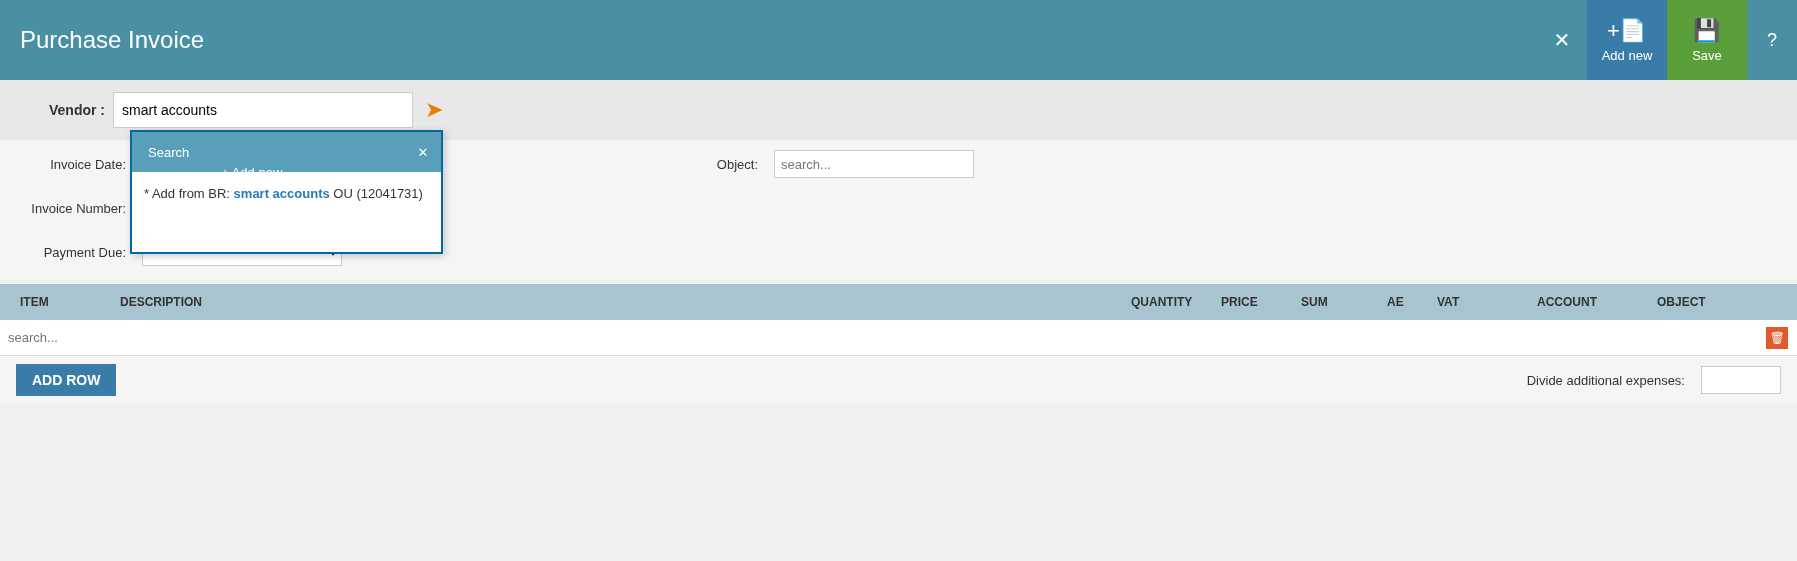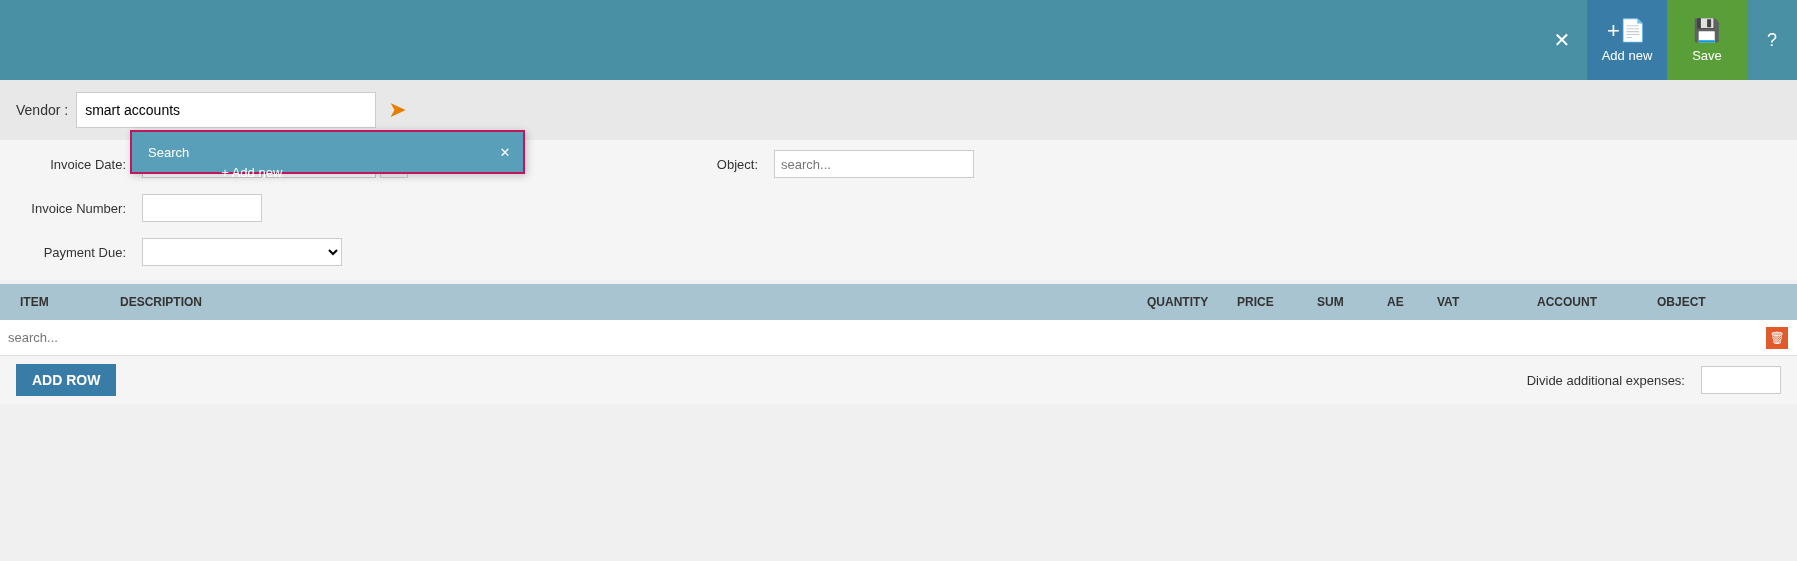--- a/index.html
+++ b/index.html
@@ -74,22 +74,23 @@
       background: #e8e8e8;
       padding: 12px 16px;
       display: flex;
       align-items: center;
       gap: 8px;
       position: relative;
       min-height: 50px;
     }
     .vendor-label {
       font-size: 14px;
-      font-weight: normal;
+      font-weight: bold;
       color: #333;
+      margin-left: 33px;
     }
     .vendor-input {
       width: 300px;
       height: 36px;
       border: 1px solid #ccc;
       padding: 0 8px;
       font-size: 14px;
       background: white;
       outline: none;
     }
@@ -97,23 +98,23 @@
       color: #e67e00;
       font-size: 22px;
       margin-left: 4px;
     }
 
     
     .dropdown-popup {
       position: absolute;
       top: 50px;
       left: 130px;
-      width: 395px;
-      background: white;
-      border: 2px solid #be185d;
+      width: 313px;
+      background: white;
+      border: 2px solid #0369a1;
       z-index: 100;
       box-shadow: 2px 2px 8px rgba(0,0,0,0.2);
     }
     .dropdown-header {
       background: #5a9fba;
       display: flex;
       align-items: center;
       height: 40px;
     }
     .dropdown-tab-search {
@@ -241,21 +242,21 @@
       color: #333;
       padding: 0 20px;
       display: flex;
       align-items: center;
     }
     .th.item { width: 100px; }
     .th.description { flex: 1; }
     .th.quantity { width: 90px; }
     .th.price { width: 80px; }
     .th.sum { width: 70px; }
-    .th.ae { width: 50px; }
+    .th.ae { width: 50px; margin-left: 16px; }
     .th.vat { width: 100px; }
     .th.account { width: 120px; }
     .th.object { width: 120px; }
     .th.actions { width: 40px; }
 
     .table-row-data {
       display: flex;
       height: 36px;
       align-items: center;
       border-bottom: 1px solid #e0e0e0;
@@ -325,20 +326,21 @@
       height: 28px;
       border: 1px solid #ccc;
       background: white;
       outline: none;
     }
   </style>
 </head>
 <body>
 
 <div class="header">
+  <span class="header-title">Purchase Invoice</span>
   <div class="header-actions">
     <button class="close-x">✕</button>
     <button class="header-btn add-new">
       <span class="btn-icon">+📄</span>
       <span>Add new</span>
     </button>
     <button class="header-btn save">
       <span class="btn-icon">💾</span>
       <span>Save</span>
     </button>
@@ -354,20 +356,25 @@
   <div class="dropdown-popup">
     <div class="dropdown-header">
       <div class="dropdown-tab-search">
         <span>Search</span>
       </div>
       <div class="dropdown-tab-addnew">
         <span>+ Add new</span>
       </div>
       <div class="dropdown-close">
         <span>✕</span>
+      </div>
+    </div>
+    <div class="dropdown-body">
+      <div class="dropdown-suggestion">
+        <span>* Add from BR: </span><span class="link-text">smart accounts</span><span> OU (12041731)</span>
       </div>
     </div>
   </div>
 </div>
 
 <div class="form-area">
   <div style="display:flex; gap: 60px; align-items: flex-start;">
 
     <div class="form-column">
       <div class="form-row">

